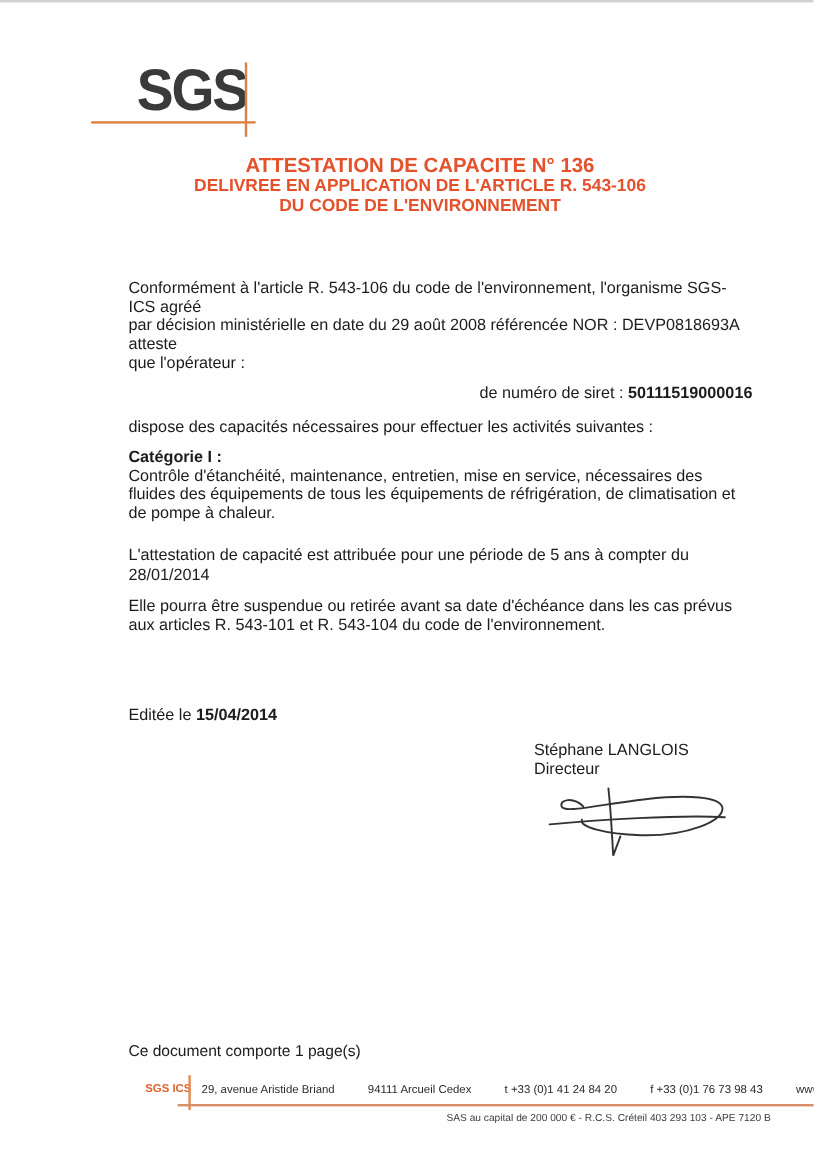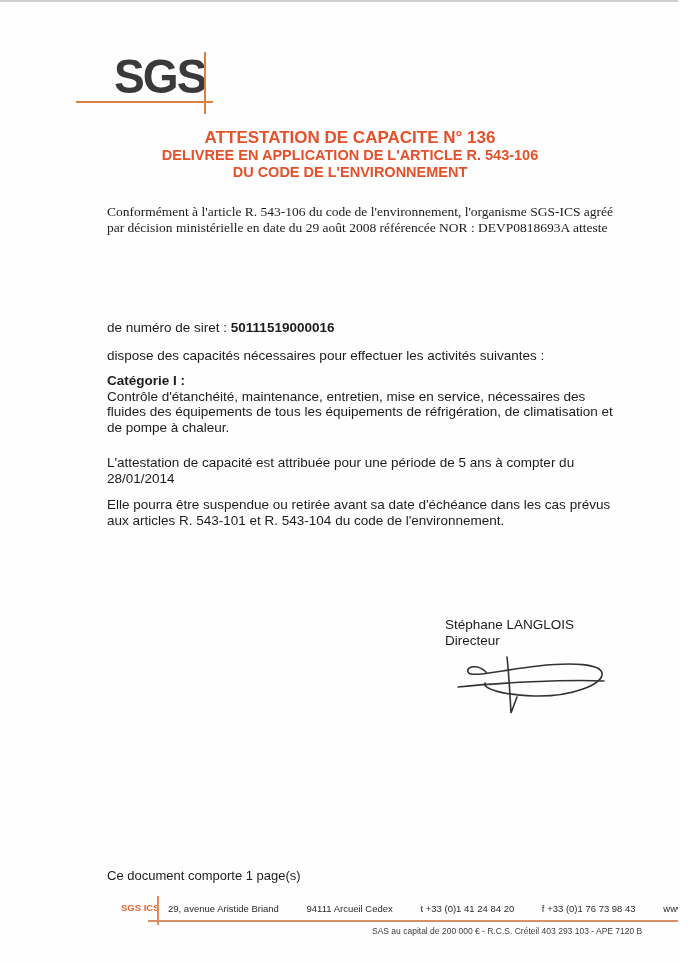--- a/index.html
+++ b/index.html
@@ -22,23 +22,23 @@
   .logo-vline { position:absolute; left:204px; top:52px; width:2px; height:62px; background:#dd8140; }
 
   
   .title { position:absolute; left:0; top:128px; width:700px; text-align:center; color:#e4512a; font-weight:bold; }
   .title-l1 { font-size:17px; line-height:19px; }
   .title-l2, .title-l3 { font-size:14.5px; line-height:16.5px; }
 
   
   .blk { position:absolute; left:107px; width:520px; font-size:13.5px; line-height:15.7px; }
   .b { font-weight:bold; }
-  #intro        { top:204px;font-family:Liberation Serif, serif; }
+  #intro        { top:232px; }
   #company      { top:278px; }
-  #siret        { top:320px; }
+  #siret        { top:320px;text-align:right; }
   #dispose      { top:348px; }
   #categorie    { top:373px; }
   #attestation  { top:455px; }
   #suspension   { top:497px; }
   #fait-bloc    { top:546px; }
   #editee       { top:588px; }
   #signer       { left:445px; top:617px; width:220px; }
   #comporte     { top:868px; font-size:13px; }
 
   
@@ -68,20 +68,21 @@
 
   <div class="title">
     <div class="title-l1">ATTESTATION DE CAPACITE N° 136</div>
     <div class="title-l2">DELIVREE EN APPLICATION DE L'ARTICLE R. 543-106</div>
     <div class="title-l3">DU CODE DE L'ENVIRONNEMENT</div>
   </div>
 
   <div id="intro" class="blk">
     <div>Conformément à l'article R. 543-106 du code de l'environnement, l'organisme SGS-ICS agréé</div>
     <div>par décision ministérielle en date du 29 août 2008 référencée NOR : DEVP0818693A atteste</div>
+    <div>que l'opérateur :</div>
   </div>
 
 
   <div id="siret" class="blk">
     <span>de numéro de siret : </span>
     <span class="b">50111519000016</span>
   </div>
 
   <div id="dispose" class="blk">dispose des capacités nécessaires pour effectuer les activités suivantes :</div>
 
@@ -96,20 +97,24 @@
     <div>L'attestation de capacité est attribuée pour une période de 5 ans à compter du</div>
     <div>28/01/2014</div>
   </div>
 
   <div id="suspension" class="blk">
     <div>Elle pourra être suspendue ou retirée avant sa date d'échéance dans les cas prévus</div>
     <div>aux articles R. 543-101 et R. 543-104 du code de l'environnement.</div>
   </div>
 
 
+  <div id="editee" class="blk">
+    <span>Editée le </span>
+    <span class="b">15/04/2014</span>
+  </div>
 
   <div id="signer" class="blk">
     <div>Stéphane LANGLOIS</div>
     <div>Directeur</div>
   </div>
 
   <svg id="signature" width="170" height="72" viewBox="0 0 170 72">
     <path d="M34 22 C26 14, 14 16, 16 22 C18 28, 44 21, 86 16 C122 12, 148 14, 150 23 C152 34, 120 47, 82 46 C52 45, 30 39, 33 33"></path>
     <path d="M6 37 C45 33, 115 29, 152 31"></path>
     <path d="M55 7 C57 25, 58 45, 59 63 L65 47"></path>

